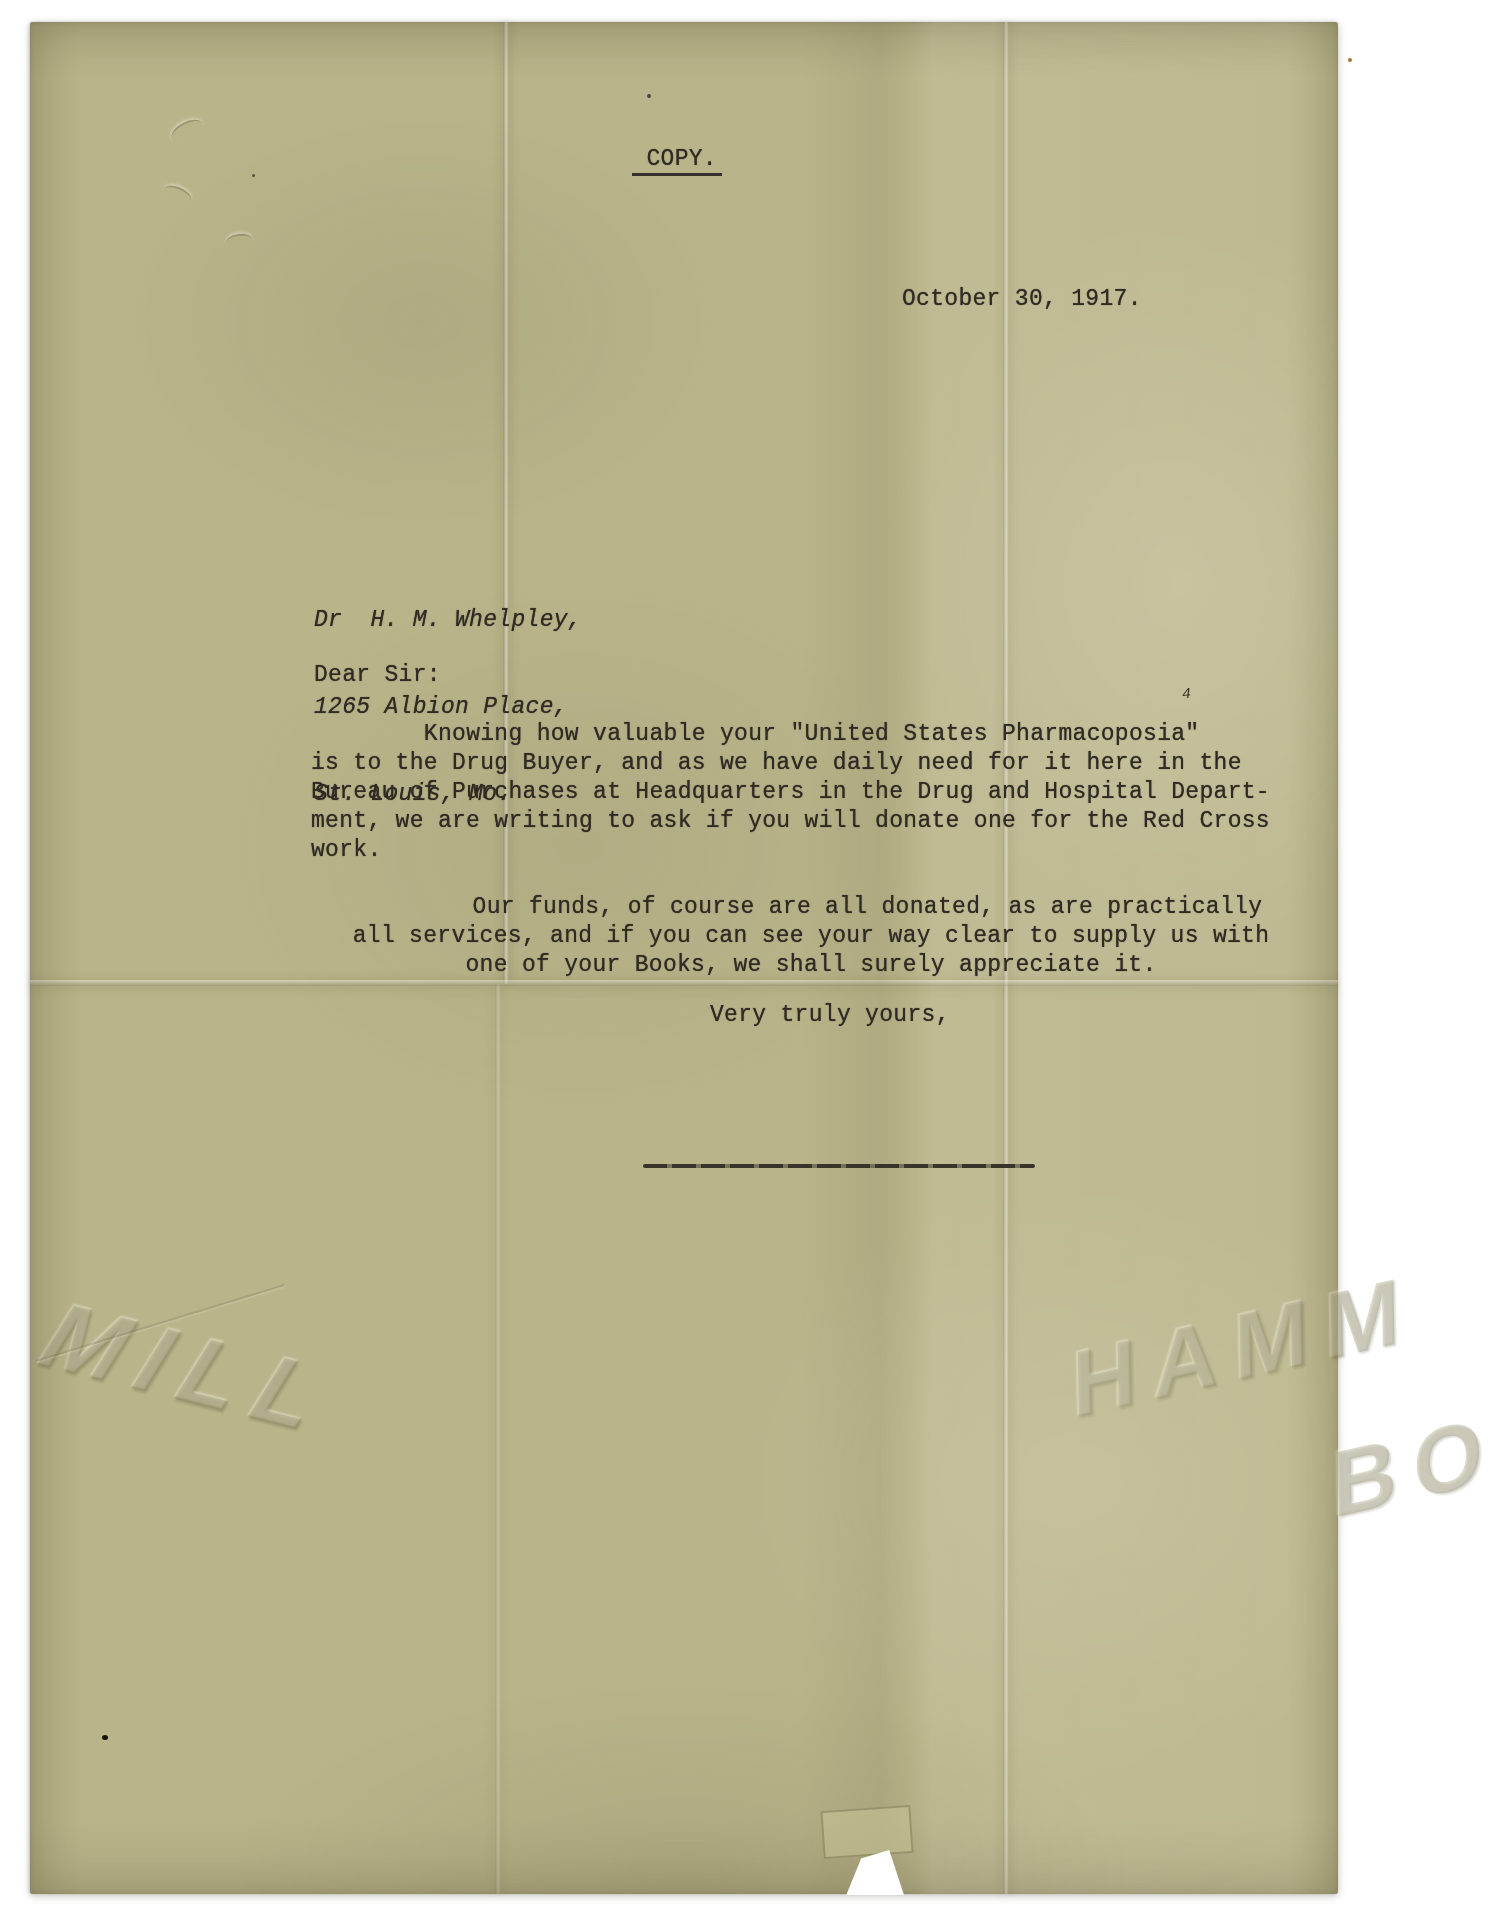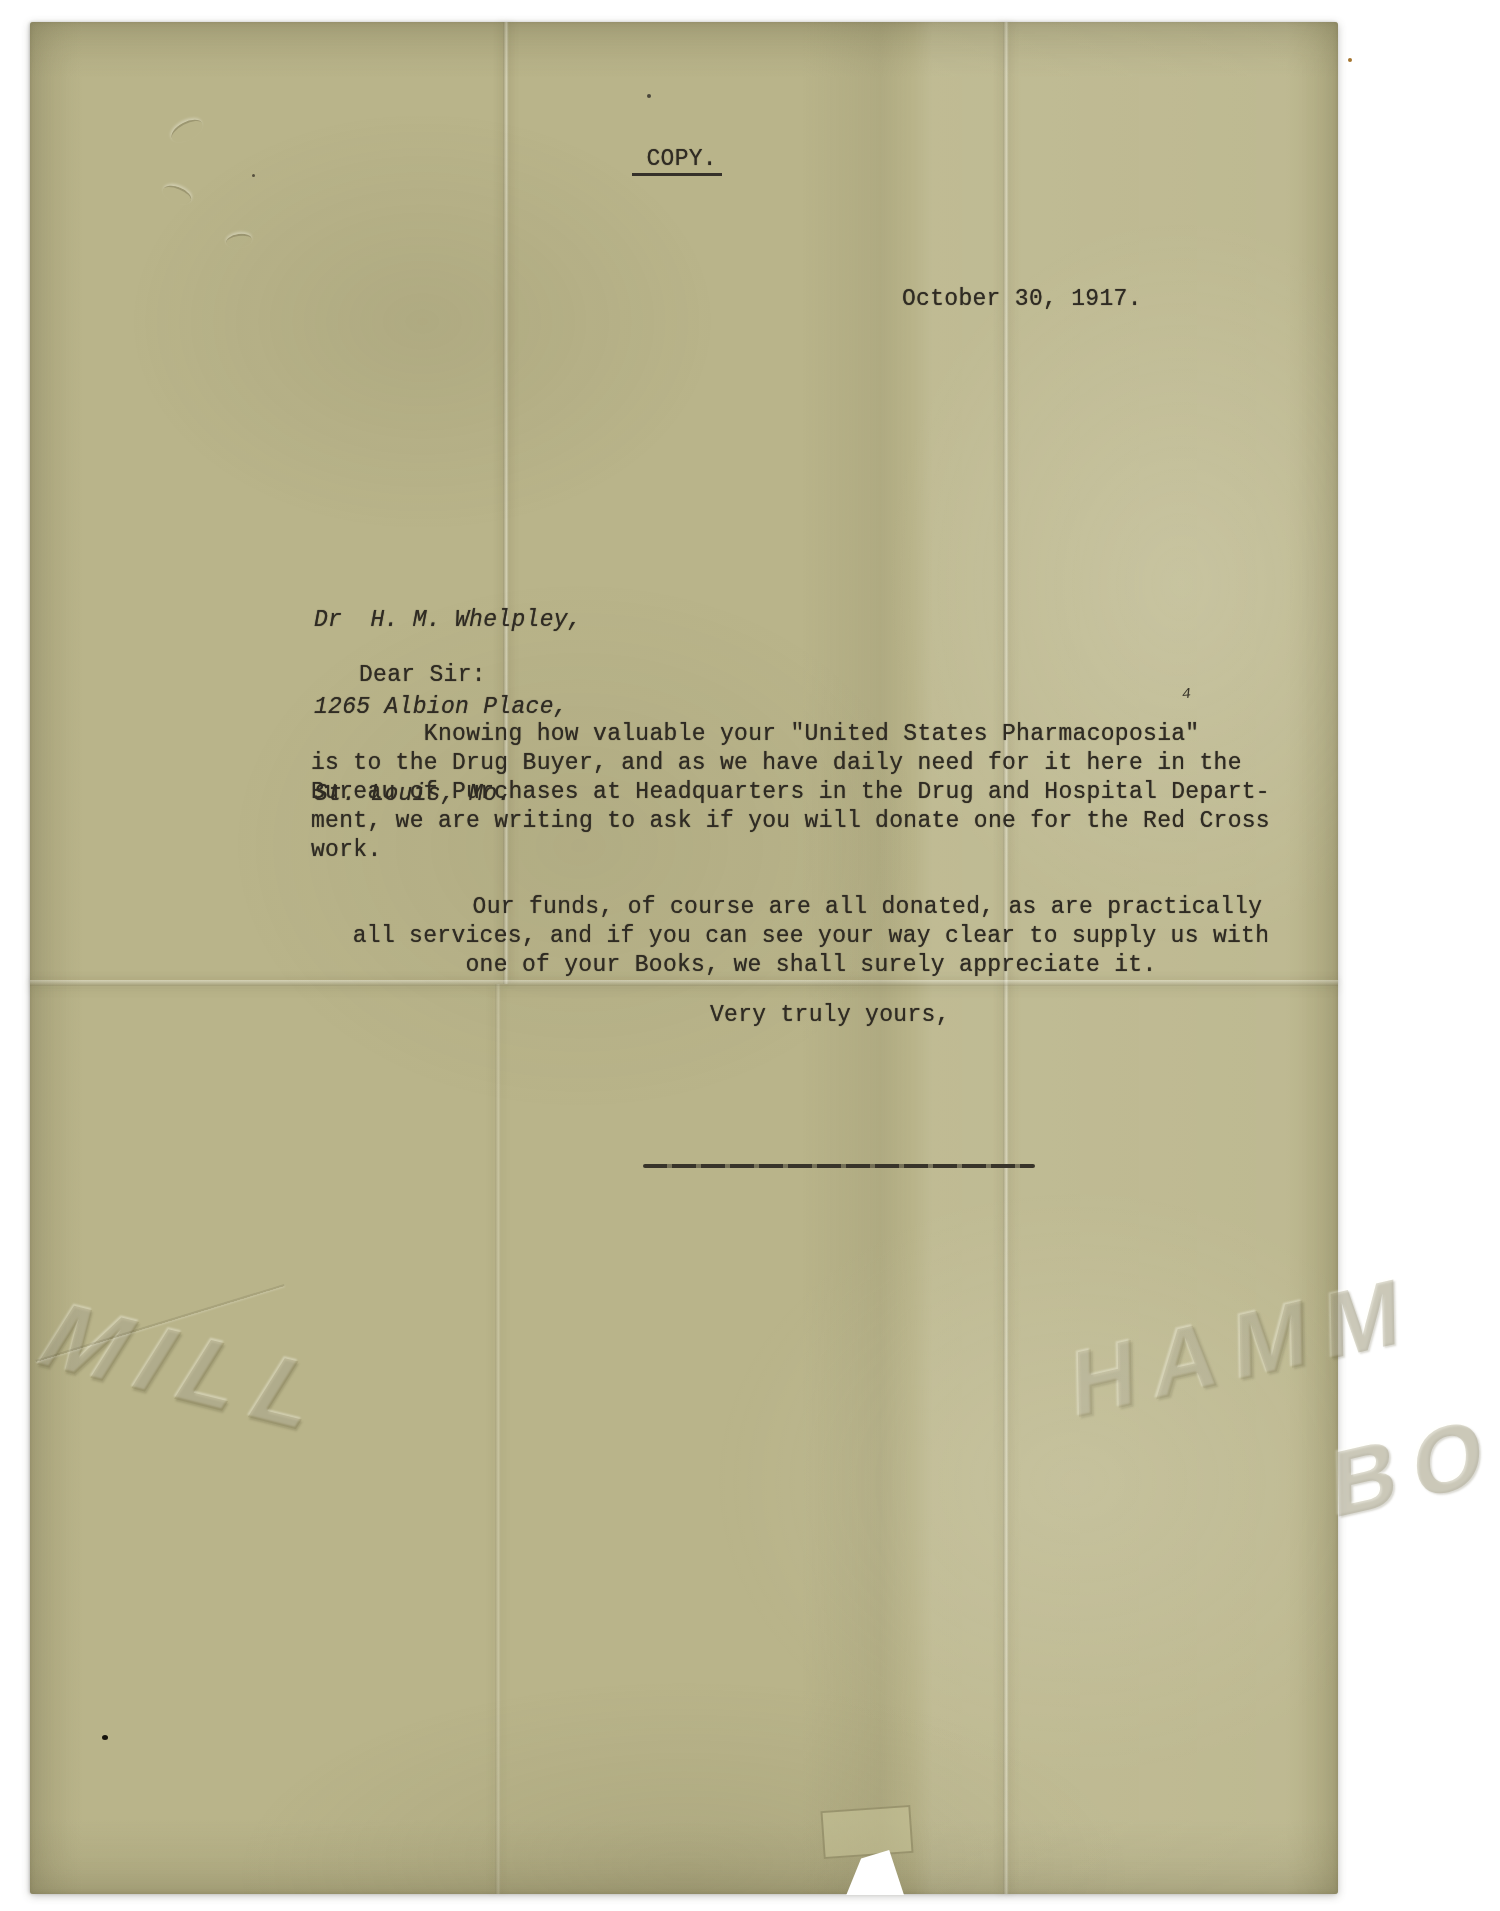--- a/index.html
+++ b/index.html
@@ -84,21 +84,21 @@
   </div>
 
   <div class="type" style="left:872px;top:263px;">October 30, 1917.</div>
 
   <div class="type" style="left:284px;top:526px;font-style:italic;">
     <div>Dr  H. M. Whelpley,</div>
     <div>1265 Albion Place,</div>
     <div>St. Louis, Mo.</div>
   </div>
 
-  <div class="type" style="left:284px;top:639px;margin-left:45px;">Dear Sir:</div>
+  <div class="type" style="left:284px;top:639px;">Dear Sir:</div>
 
   <div class="pencil" style="left:1152px;top:665px;">4</div>
 
   <div class="type" style="left:281px;top:698px;width:1000px;">        Knowing how valuable your "United States Pharmacoposia"
 is to the Drug Buyer, and as we have daily need for it here in the
 Bureau of Purchases at Headquarters in the Drug and Hospital Depart-
 ment, we are writing to ask if you will donate one for the Red Cross
 work.</div>
 
   <div class="type" style="left:281px;top:871px;width:1000px;text-align:center;">        Our funds, of course are all donated, as are practically

